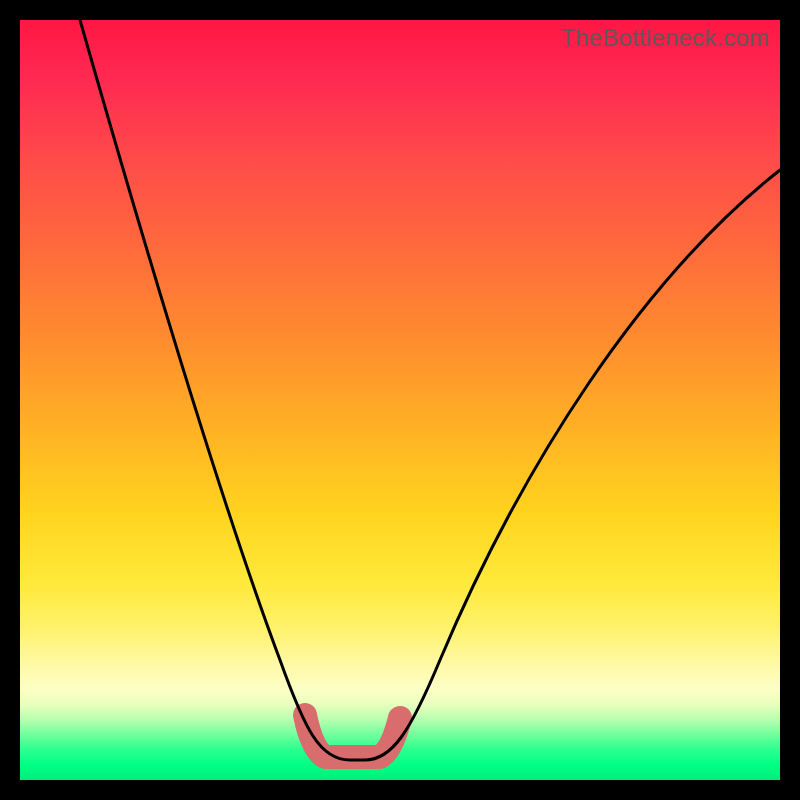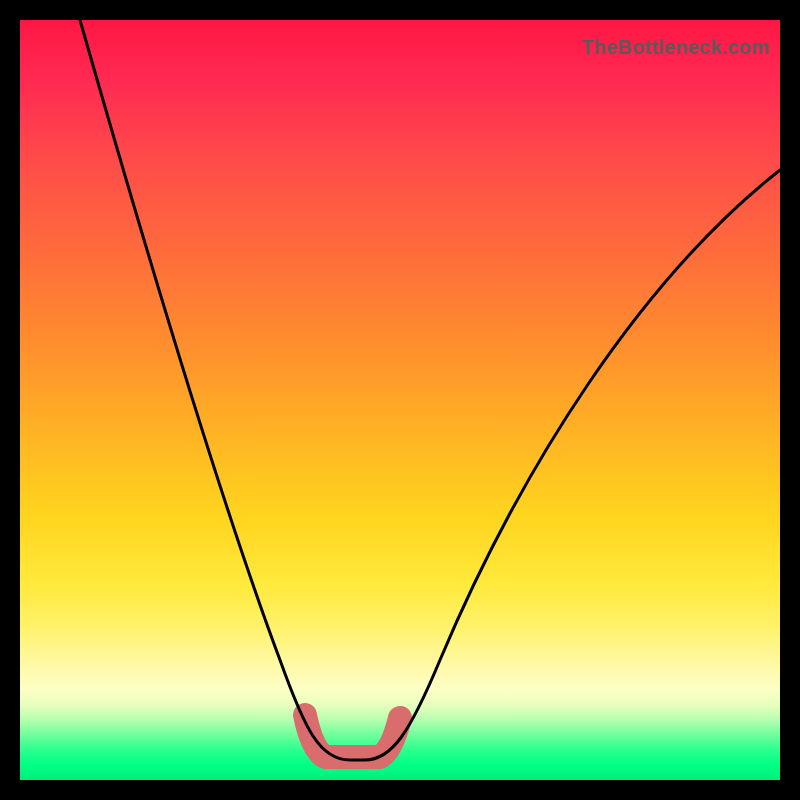--- a/index.html
+++ b/index.html
@@ -43,26 +43,25 @@
       #2cff8f 96%,
       #00ff85 98%,
       #00ee7a 100%
     );
   }
   .watermark {
     position: absolute;
     top: 4px;
     right: 10px;
     color: #5a5a5a;
-    font-size: 20px;
-    font-weight: 700;
+    font-size: 24px;
+    font-weight: 400;
     letter-spacing: 0.2px;
     pointer-events: none;
     user-select: none;
-    margin-top: 12px;
   }
   svg.curve {
     position: absolute;
     left: 0;
     top: 0;
     width: 760px;
     height: 760px;
     pointer-events: none;
   }
 </style>

